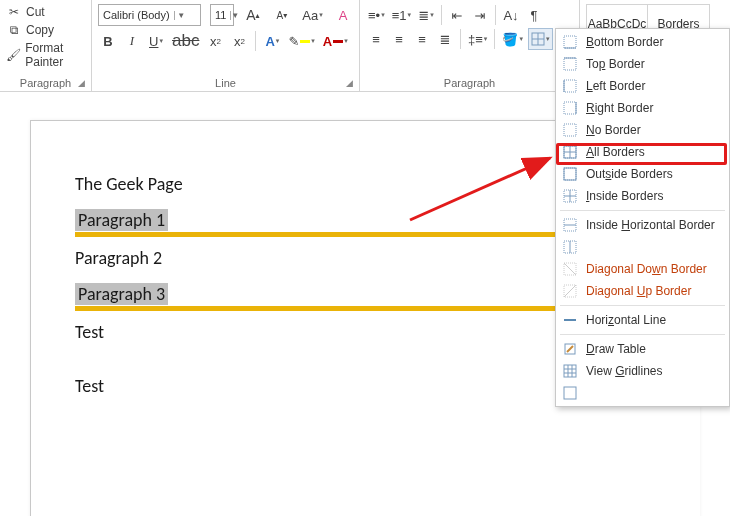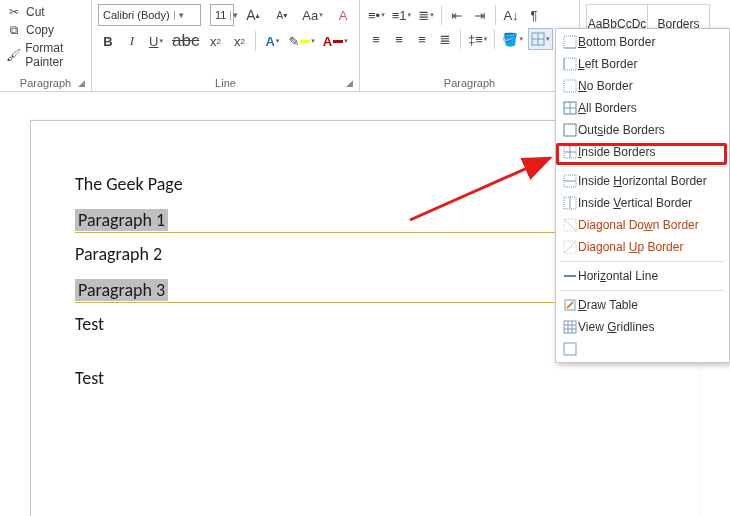--- a/index.html
+++ b/index.html
@@ -133,39 +133,40 @@
     font-size: 18px;
     color: #1a1a1a;
   }
   .page .line { margin-bottom: 14px; }
   .sel {
     background: #bfbfbf;
     display:inline-block;
     padding: 0 3px;
   }
   .hr-b {
-    border-bottom: 1px solid #eab308;
+    border-bottom: 5px solid #eab308;
     padding-bottom: 1px;
     margin-bottom: 10px;
     width: 100%;
   }
   .dropdown {
     position:absolute;
     top: 28px;
     right: 0;
     width: 175px;
     background:#fff;
     border:1px solid #c8c8c8;
     box-shadow: 2px 2px 6px rgba(0,0,0,0.25);
     padding: 2px 0;
     z-index: 10;
   }
   .dd-item {
     display:flex;
     align-items:center;
+    gap:8px;
     padding: 3px 8px 3px 6px;
     font-size: 12px;
     color:#333;
     cursor:default;
     text-align:right;
   }
   .dd-item.disabled { color:#c2410c; }
   .dd-item .dic {
     width:16px; height:16px;
     display:inline-flex;
@@ -389,24 +390,42 @@
           <rect x="1" y="1" width="12" height="12" stroke-dasharray="1,1" class="grid-ic"></rect>
           <line x1="1" y1="13" x2="13" y2="13" class="grid-ic" stroke-width="2"></line>
         </svg>
       </span>
       <span><span class="underline-char">B</span>ottom Border</span>
     </div>
     <div class="dd-item">
       <span class="dic">
         <svg class="icon-border">
           <rect x="1" y="1" width="12" height="12" stroke-dasharray="1,1" class="grid-ic"></rect>
+          <line x1="1" y1="1" x2="13" y2="1" class="grid-ic" stroke-width="2"></line>
+        </svg>
+      </span>
+      <span>To<span class="underline-char">p</span> Border</span>
+    </div>
+    <div class="dd-item">
+      <span class="dic">
+        <svg class="icon-border">
+          <rect x="1" y="1" width="12" height="12" stroke-dasharray="1,1" class="grid-ic"></rect>
           <line x1="1" y1="1" x2="1" y2="13" class="grid-ic" stroke-width="2"></line>
         </svg>
       </span>
       <span><span class="underline-char">L</span>eft Border</span>
+    </div>
+    <div class="dd-item">
+      <span class="dic">
+        <svg class="icon-border">
+          <rect x="1" y="1" width="12" height="12" stroke-dasharray="1,1" class="grid-ic"></rect>
+          <line x1="13" y1="1" x2="13" y2="13" class="grid-ic" stroke-width="2"></line>
+        </svg>
+      </span>
+      <span><span class="underline-char">R</span>ight Border</span>
     </div>
     <div class="dd-item">
       <span class="dic">
         <svg class="icon-border">
           <rect x="1" y="1" width="12" height="12" stroke-dasharray="1,1" class="grid-ic"></rect>
         </svg>
       </span>
       <span><span class="underline-char">N</span>o Border</span>
     </div>
     <div class="dd-item">
@@ -449,21 +468,20 @@
       </span>
       <span>Inside <span class="underline-char">H</span>orizontal Border</span>
     </div>
     <div class="dd-item">
       <span class="dic">
         <svg class="icon-border">
           <rect x="1" y="1" width="12" height="12" stroke-dasharray="1,1" class="grid-ic"></rect>
           <line x1="7" y1="1" x2="7" y2="13" class="grid-ic" stroke-width="1.5"></line>
         </svg>
       </span>
-      <span>Inside <span class="underline-char">V</span>ertical Border</span>
     </div>
     <div class="dd-item disabled">
       <span class="dic">
         <svg class="icon-border">
           <rect x="1" y="1" width="12" height="12" stroke-dasharray="1,1" class="grid-ic dis"></rect>
           <line x1="1" y1="1" x2="13" y2="13" class="grid-ic dis"></line>
         </svg>
       </span>
       <span>Diagonal Do<span class="underline-char">w</span>n Border</span>
     </div>

